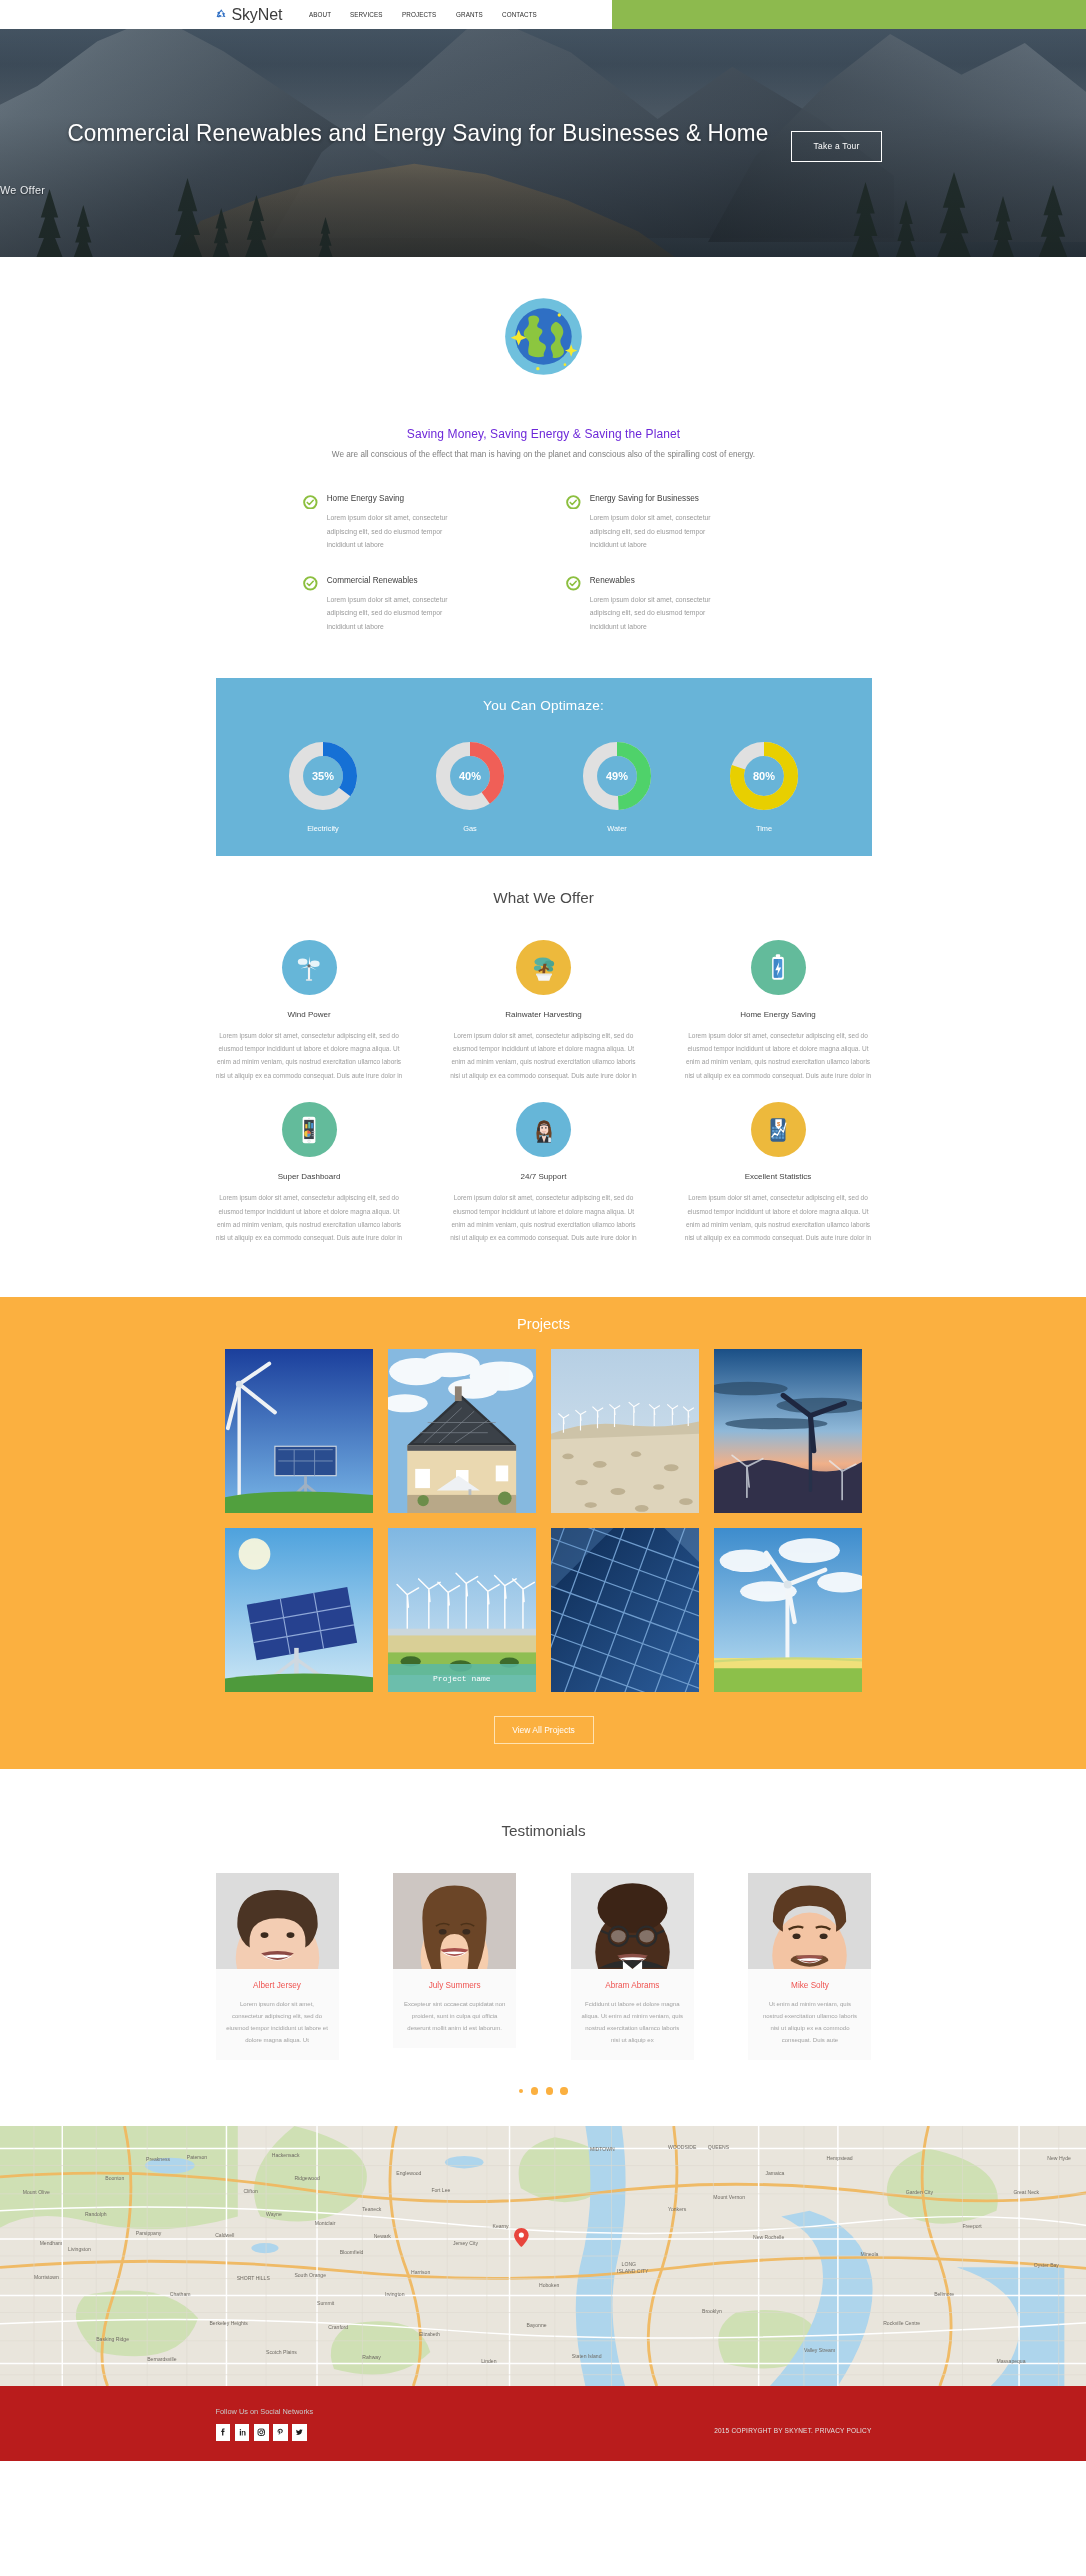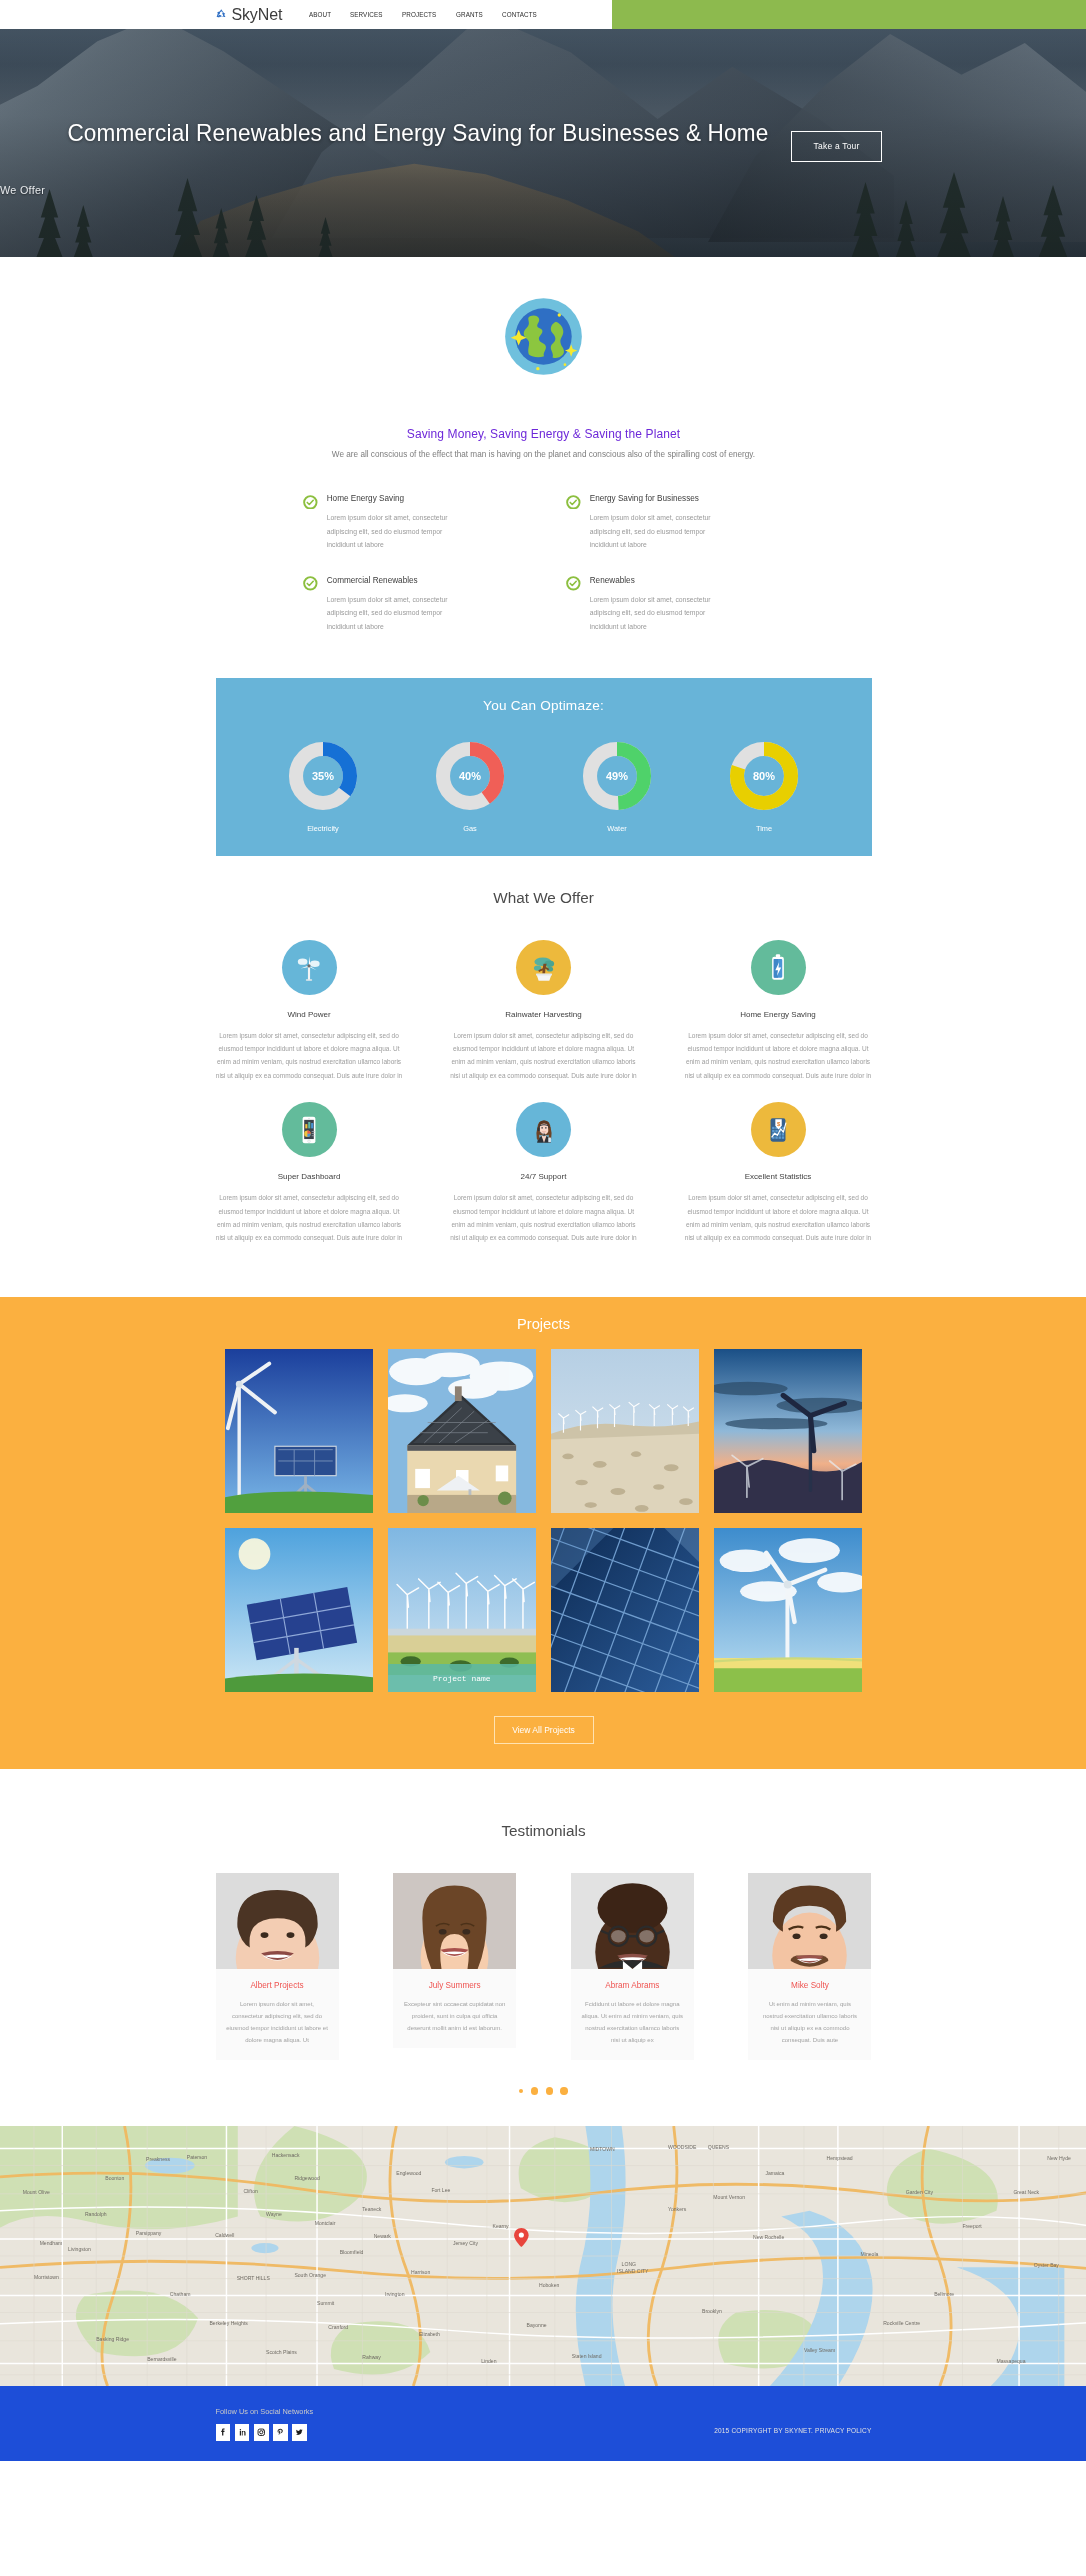--- a/index.html
+++ b/index.html
@@ -217,21 +217,21 @@
   .dot { width: 7.4px; height: 7.4px; border-radius: 50%; background: #fbb040; }
   .dot.small { width: 4px; height: 4px; align-self: center; }
 
   
   .map { width: 1087px; height: 260px; position: relative; overflow: hidden; background: #e9e5dc; }
   .map-pin {
     position: absolute; left: 514px; top: 102px; width: 14.7px; height: 19px; z-index: 5;
   }
 
   
-  .footer { background: #1d4ed8; height: 75px; width: 1087px; position: relative; }
+  .footer { background: #b91c1c; height: 75px; width: 1087px; position: relative; }
   .footer-inner { width: 656px; margin: 0 auto; position: relative; height: 75px; }
   .follow-label {
     position: absolute; left: 0; top: 21.5px; color: #c9c9c9; font-size: 7.4px; font-weight: 300;
     font-family: "Liberation Sans Narrow","Liberation Sans",sans-serif;
   }
   .socials { position: absolute; left: 0; top: 38px; display: flex; gap: 4.5px; }
   .soc {
     width: 14.7px; height: 17px; background: #ffffff; display: flex;
     align-items: center; justify-content: center; cursor: pointer;
   }
@@ -803,21 +803,21 @@
               <ellipse cx="109" cy="150" rx="74" ry="78" fill="#f3cdb3"></ellipse>
               <path d="M38 96 q-4-66 71-66 t71 66 q-6 28-22 36 q6-52-49-52 t-49 52 q-16-8-22-36z" fill="#4b3424"></path>
               <ellipse cx="86" cy="110" rx="7" ry="5" fill="#3a2a1e"></ellipse>
               <ellipse cx="132" cy="110" rx="7" ry="5" fill="#3a2a1e"></ellipse>
               <path d="M82 146 q27 18 54 0 q-27 10-54 0z" fill="#fff"></path>
               <path d="M80 142 q29 -8 58 0 q-29 24-58 0z" fill="#8c4a45"></path>
               <path d="M84 147 q25 -5 50 0 q-25 7-50 0z" fill="#fff"></path>
             </svg>
           </div>
           <div class="testi-body">
-            <div class="testi-name">Albert Projects</div>
+            <div class="testi-name">Albert Jersey</div>
             <div class="testi-text">Lorem ipsum dolor sit amet, consectetur adipiscing elit, sed do eiusmod tempor incididunt ut labore et dolore magna aliqua. Ut</div>
           </div>
         </div>
 
         <div class="testi-card">
           <div class="testi-photo">
             <svg width="123" height="96" viewBox="0 0 218 170" preserveAspectRatio="none">
               <rect width="218" height="170" fill="#cdc6c2"></rect>
               <ellipse cx="109" cy="150" rx="60" ry="74" fill="#f6cdad"></ellipse>
               <path d="M52 80 q0-58 57-58 t57 58 q0 52-16 90 h-18 q10-62 -23-62 t-23 62 h-18 q-16-38-16-90z" fill="#6b4527"></path>

